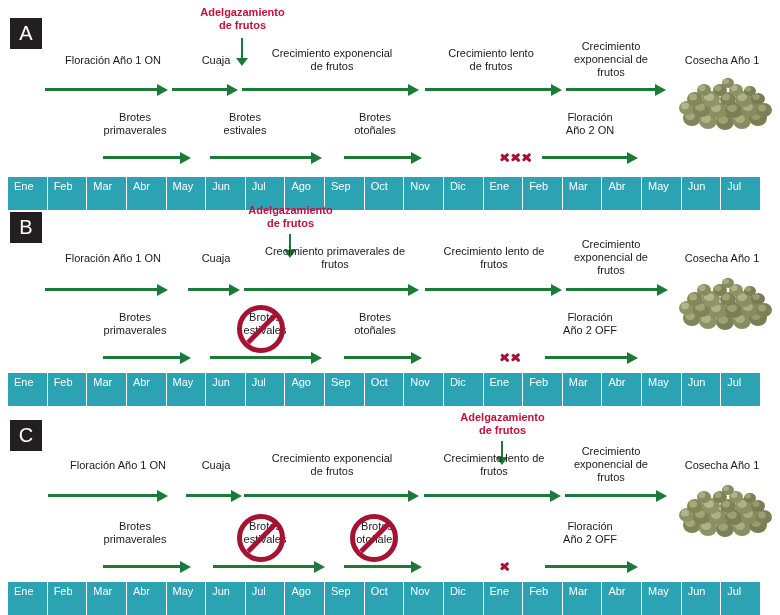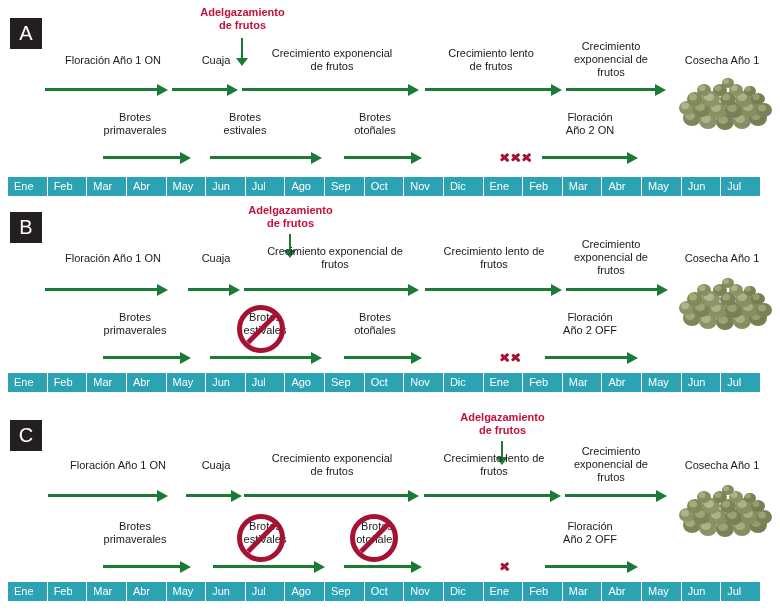--- a/index.html
+++ b/index.html
@@ -103,21 +103,21 @@
   }
 
   
   .fruit{position:absolute;}
   .fruit svg{display:block;}
 
   
   .timeline{
     position:absolute;
     display:flex;
-    height:19px;
+    height:33px;
     background:#2ba3b3;
   }
   .month{
     flex:1 1 0;
     color:#ffffff;
     font-size:11px;
     line-height:19px;
     padding-left:6px;
     box-sizing:border-box;
     border-right:1px solid #ffffff;
@@ -281,21 +281,21 @@
 
     <div class="lab-red" style="left:228px;top:4px;width:125px;">Adelgazamiento
 de frutos</div>
     <div class="varrow" style="left:284px;top:34px;height:24px;">
       <div class="vshaft" style="height:17px;"></div>
         <div class="vhead"></div>
     </div>
 
     <div class="lab" style="left:43px;top:52px;width:140px;">Floración Año 1 ON</div>
     <div class="lab" style="left:186px;top:52px;width:60px;">Cuaja</div>
-    <div class="lab" style="left:250px;top:45px;width:170px;">Crecimiento exponencial de
+    <div class="lab" style="left:250px;top:45px;width:170px;">Crecimiento primaverales de
 frutos</div>
     <div class="lab" style="left:424px;top:45px;width:140px;">Crecimiento lento de
 frutos</div>
     <div class="lab" style="left:556px;top:38px;width:110px;">Crecimiento
 exponencial de
 frutos</div>
     <div class="lab" style="left:672px;top:52px;width:100px;">Cosecha Año 1</div>
 
     <div class="arrow" style="left:45px;top:84px;width:123px;">
         <div class="shaft" style="width:112px;"></div>

